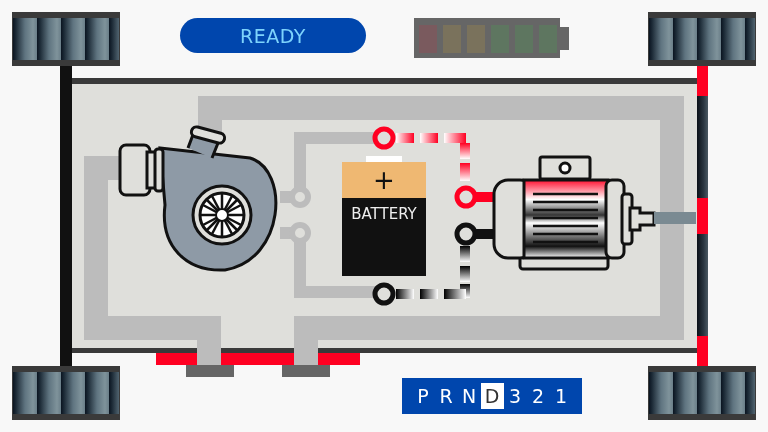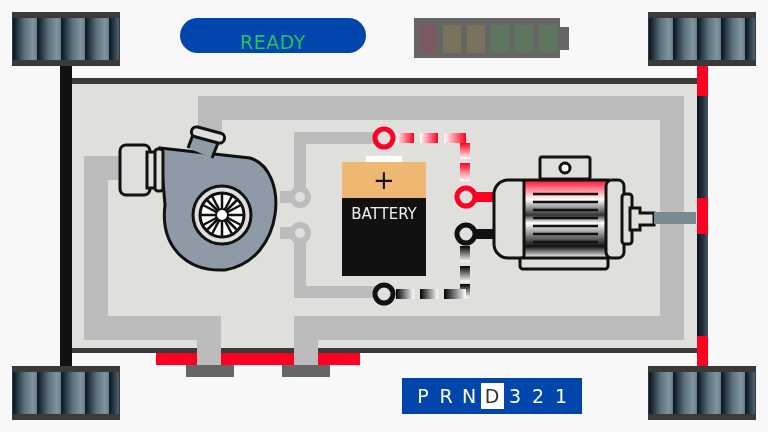--- a/index.html
+++ b/index.html
@@ -4,21 +4,21 @@
 <style>
   html, body { margin: 0; padding: 0; }
   body { width: 768px; height: 432px; background: #f8f8f8; position: relative; overflow: hidden;
          font-family: "DejaVu Sans", sans-serif; }
   .abs { position: absolute; }
   .wheel { position: absolute; width: 108px; height: 54px; background: #3a3a3a; }
   .wheel .tread { position: absolute; left: 1px; right: 1px; top: 6px; bottom: 6px;
     background: repeating-linear-gradient(90deg, #0a1420 0px, #1c2a36 3px, #5f7480 12px, #7f939b 20px, #6a7e88 24px);
   }
   #ready-pill { left: 180px; top: 18px; width: 186px; height: 35px; border-radius: 18px; background: #0046ad;
-    color: #22c55e; font-size: 19px; display:flex; align-items:flex-end; justify-content:center; letter-spacing: 0.5px; }
+    color: #7dd3fc; font-size: 19px; display:flex; align-items:center; justify-content:center; letter-spacing: 0.5px; }
   #battery-gauge { left: 414px; top: 18px; width: 146px; height: 40px; background: #666; }
   #battery-gauge .cap { position:absolute; right:-9px; top:9px; width:9px; height:23px; background:#666; }
   #gear-bar { left: 402px; top: 378px; width: 180px; height: 36px; background: #0046ad; color: #fff;
     font-size: 19px; display:flex; align-items:center; justify-content:center; gap: 0px; }
   #gear-bar span { display:inline-block; width: 23px; text-align:center; line-height: 26px; }
   #gear-bar span.active { background:#fff; color:#333; }
   svg text { font-family: "DejaVu Sans", sans-serif; }
 </style>
 </head>
 <body>

